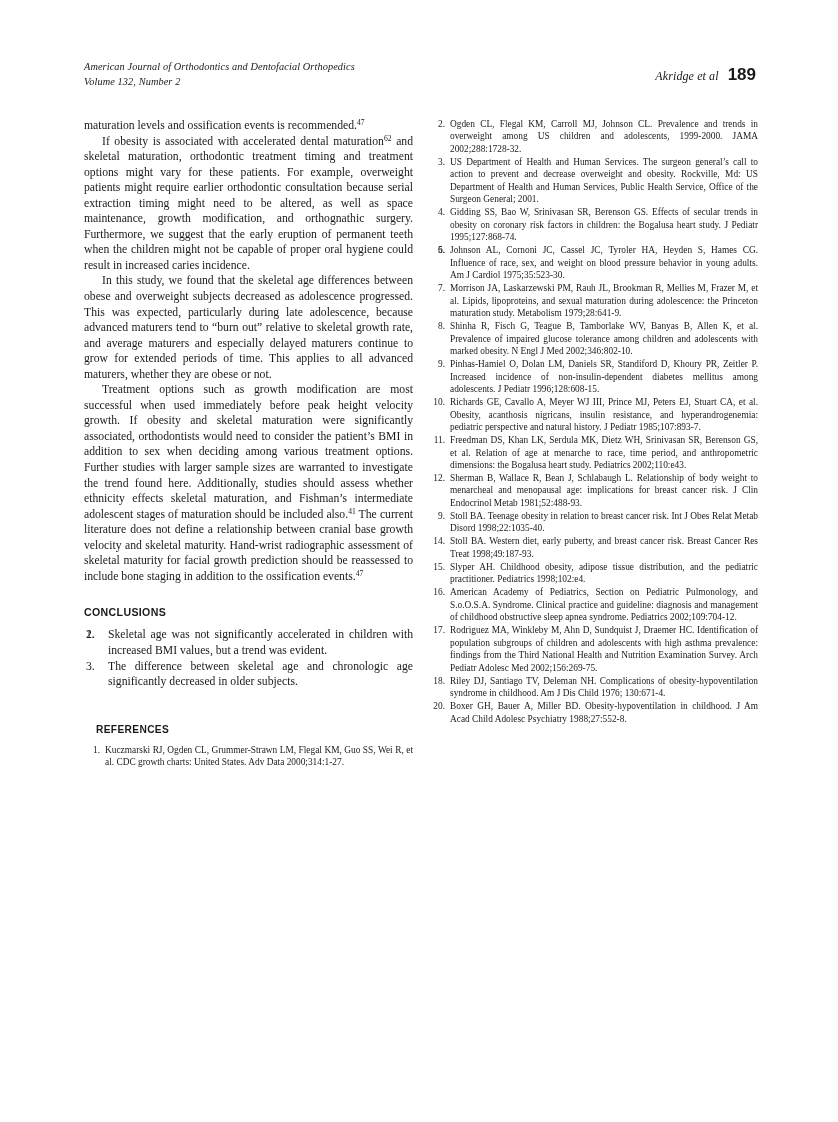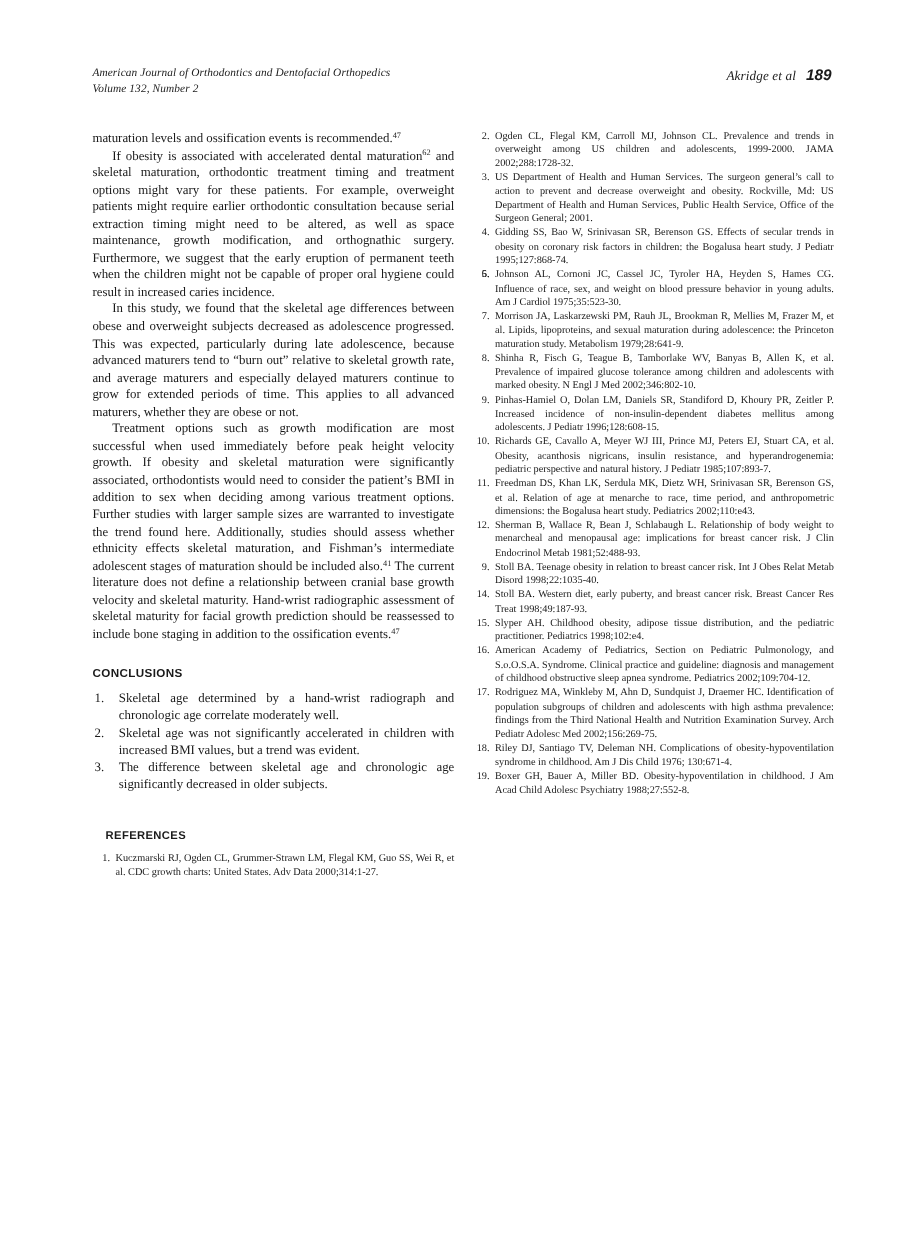--- a/index.html
+++ b/index.html
@@ -22,21 +22,21 @@
     height: 1122px;
   }
   
   .runhead {
     position: absolute;
     left: 84px;
     top: 60px;
     width: 672px;
     display: flex;
     justify-content: space-between;
-    align-items: flex-start;
+    align-items: center;
   }
   .runhead-left {
     font-style: italic;
     font-size: 10.3px;
     line-height: 14.6px;
     letter-spacing: 0.1px;
   }
   .runhead-right {
     display: flex;
     align-items: baseline;
@@ -45,22 +45,21 @@
   }
   .runhead-authors {
     font-style: italic;
     font-size: 12px;
     letter-spacing: 0.1px;
     margin-left: 28px;
   }
   .runhead-pageno {
     font-family: "Liberation Sans", "DejaVu Sans", sans-serif;
     font-weight: bold;
-    font-size: 14px;
-    font-style: italic;
+    font-size: 17px;
   }
   
   .columns {
     position: absolute;
     left: 84px;
     top: 118px;
     width: 674px;
     display: flex;
     gap: 16px;
   }
@@ -157,21 +156,21 @@
     <div class="col">
       <div id="left-paras">
           <p class="body noindent">maturation levels and ossification events is recommended.<sup>47</sup></p>
           <p class="body">If obesity is associated with accelerated dental maturation<sup>62</sup> and skeletal maturation, orthodontic treatment timing and treatment options might vary for these patients. For example, overweight patients might require earlier orthodontic consultation because serial extraction timing might need to be altered, as well as space maintenance, growth modification, and orthognathic surgery. Furthermore, we suggest that the early eruption of permanent teeth when the children might not be capable of proper oral hygiene could result in increased caries incidence.</p>
           <p class="body">In this study, we found that the skeletal age differences between obese and overweight subjects decreased as adolescence progressed. This was expected, particularly during late adolescence, because advanced maturers tend to “burn out” relative to skeletal growth rate, and average maturers and especially delayed maturers continue to grow for extended periods of time. This applies to all advanced maturers, whether they are obese or not.</p>
           <p class="body">Treatment options such as growth modification are most successful when used immediately before peak height velocity growth. If obesity and skeletal maturation were significantly associated, orthodontists would need to consider the patient’s BMI in addition to sex when deciding among various treatment options. Further studies with larger sample sizes are warranted to investigate the trend found here. Additionally, studies should assess whether ethnicity effects skeletal maturation, and Fishman’s intermediate adolescent stages of maturation should be included also.<sup>41</sup> The current literature does not define a relationship between cranial base growth velocity and skeletal maturity. Hand-wrist radiographic assessment of skeletal maturity for facial growth prediction should be reassessed to include bone staging in addition to the ossification events.<sup>47</sup></p>
         </div>
 
       <h2 class="section">CONCLUSIONS</h2>
       <ol class="conclusions" id="conclusions-list">
-          <li><span class="lino">1.</span><span>Skeletal age determined by a hand-wrist radiograph and chronologic age correlate moderately well.</span></li>
+          <li><span class="lino">1.</span></li>
           <li><span class="lino">2.</span><span>Skeletal age was not significantly accelerated in children with increased BMI values, but a trend was evident.</span></li>
           <li><span class="lino">3.</span><span>The difference between skeletal age and chronologic age significantly decreased in older subjects.</span></li>
         </ol>
 
       <h2 class="section refs">REFERENCES</h2>
       <ol class="reflist" id="refs-left">
           <li><span class="rno">1.</span><span>Kuczmarski RJ, Ogden CL, Grummer-Strawn LM, Flegal KM, Guo SS, Wei R, et al. CDC growth charts: United States. Adv Data 2000;314:1-27.</span></li>
         </ol>
     </div>
 
@@ -187,18 +186,18 @@
           <li><span class="rno">9.</span><span>Pinhas-Hamiel O, Dolan LM, Daniels SR, Standiford D, Khoury PR, Zeitler P. Increased incidence of non-insulin-dependent diabetes mellitus among adolescents. J Pediatr 1996;128:608-15.</span></li>
           <li><span class="rno">10.</span><span>Richards GE, Cavallo A, Meyer WJ III, Prince MJ, Peters EJ, Stuart CA, et al. Obesity, acanthosis nigricans, insulin resistance, and hyperandrogenemia: pediatric perspective and natural history. J Pediatr 1985;107:893-7.</span></li>
           <li><span class="rno">11.</span><span>Freedman DS, Khan LK, Serdula MK, Dietz WH, Srinivasan SR, Berenson GS, et al. Relation of age at menarche to race, time period, and anthropometric dimensions: the Bogalusa heart study. Pediatrics 2002;110:e43.</span></li>
           <li><span class="rno">12.</span><span>Sherman B, Wallace R, Bean J, Schlabaugh L. Relationship of body weight to menarcheal and menopausal age: implications for breast cancer risk. J Clin Endocrinol Metab 1981;52:488-93.</span></li>
           <li><span class="rno">9.</span><span>Stoll BA. Teenage obesity in relation to breast cancer risk. Int J Obes Relat Metab Disord 1998;22:1035-40.</span></li>
           <li><span class="rno">14.</span><span>Stoll BA. Western diet, early puberty, and breast cancer risk. Breast Cancer Res Treat 1998;49:187-93.</span></li>
           <li><span class="rno">15.</span><span>Slyper AH. Childhood obesity, adipose tissue distribution, and the pediatric practitioner. Pediatrics 1998;102:e4.</span></li>
           <li><span class="rno">16.</span><span>American Academy of Pediatrics, Section on Pediatric Pulmonology, and S.o.O.S.A. Syndrome. Clinical practice and guideline: diagnosis and management of childhood obstructive sleep apnea syndrome. Pediatrics 2002;109:704-12.</span></li>
           <li><span class="rno">17.</span><span>Rodriguez MA, Winkleby M, Ahn D, Sundquist J, Draemer HC. Identification of population subgroups of children and adolescents with high asthma prevalence: findings from the Third National Health and Nutrition Examination Survey. Arch Pediatr Adolesc Med 2002;156:269-75.</span></li>
           <li><span class="rno">18.</span><span>Riley DJ, Santiago TV, Deleman NH. Complications of obesity-hypoventilation syndrome in childhood. Am J Dis Child 1976; 130:671-4.</span></li>
-          <li><span class="rno">19.</span><span>Boxer GH, Bauer A, Miller BD. Obesity-hypoventilation in childhood. J Am Acad Child Adolesc Psychiatry 1988;27:552-8.</span></li>
+          <li><span class="rno">20.</span><span>Boxer GH, Bauer A, Miller BD. Obesity-hypoventilation in childhood. J Am Acad Child Adolesc Psychiatry 1988;27:552-8.</span></li>
         </ol>
     </div>
 
   </div>
 </div>
 
 </body></html>

